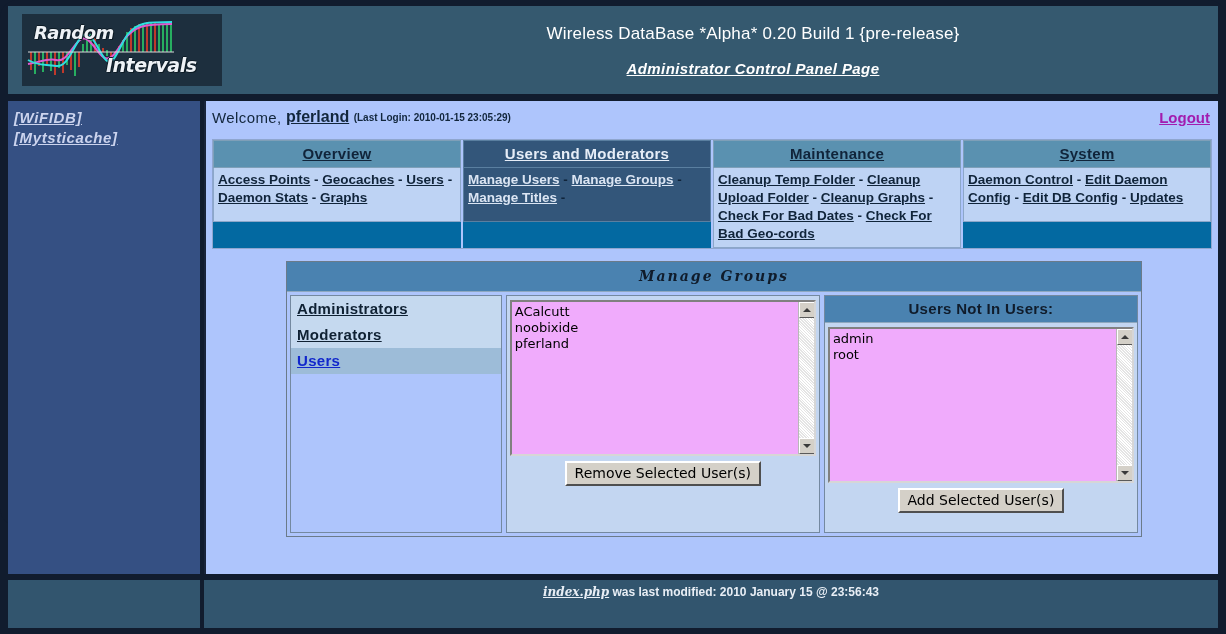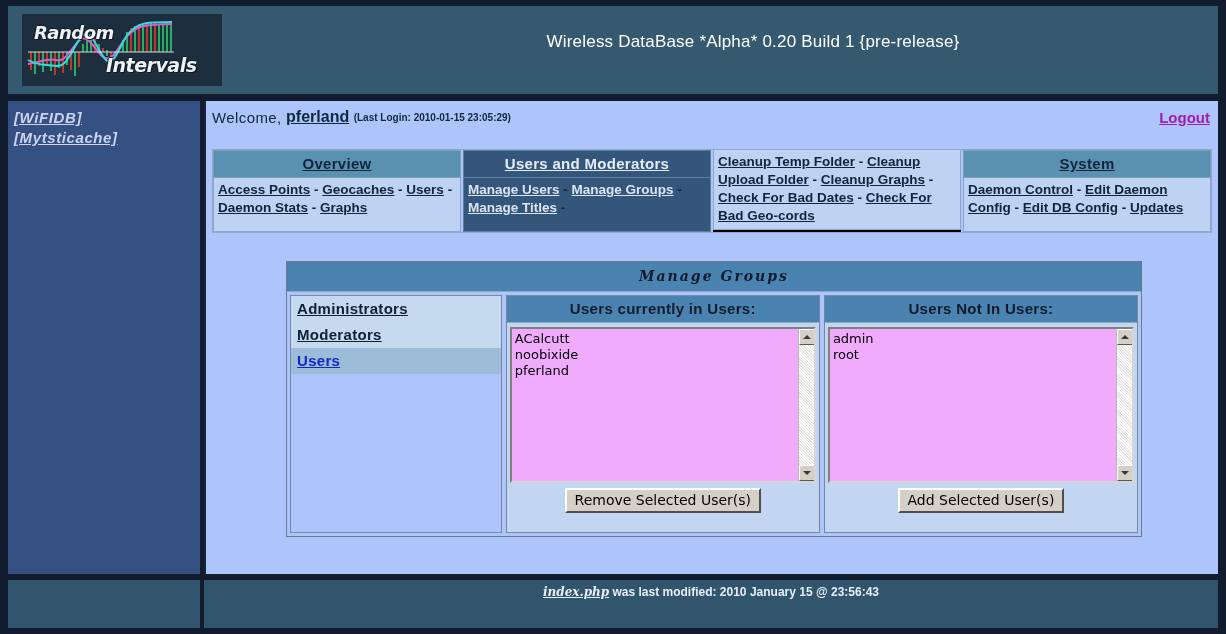--- a/index.html
+++ b/index.html
@@ -139,23 +139,23 @@
     font-size: 15px;
     font-weight: bold;
     text-decoration: underline;
     color: #a21caf;
     cursor: pointer;
   }
 
   
   .tabs {
     display: flex;
-    margin: 16px 6px;
+    margin: 6px 6px;
     border: 1px solid #8fa6cf;
-    background: #000000;
+    background: #0369a1;
   }
   .tab {
     flex: 1;
     border-right: 2px solid #aec5fc;
     display: flex;
     flex-direction: column;
   }
   .tab:last-child { border-right: 0; }
   .tab-head {
     background: #5a91b0;
@@ -399,20 +399,21 @@
           <path d="M6,50 C18,48 26,44 34,46 C44,49 50,32 58,26 C66,20 72,34 80,42 C88,50 94,38 102,26 C112,12 122,10 150,10" fill="none" stroke="#e05ad0" stroke-width="2"></path>
           <path d="M6,46 C16,52 24,50 34,52 C46,54 52,30 60,22 C70,14 76,38 84,46 C92,54 98,30 106,20 C116,8 126,8 150,8" fill="none" stroke="#2ee0e0" stroke-width="2"></path>
           <line x1="6" y1="38" x2="152" y2="38" stroke="#d9d9d9" stroke-width="1"></line>
         </svg>
         <span class="logo-word random">Random</span>
         <span class="logo-word intervals">Intervals</span>
       </div>
     </div>
     <div class="header-text">
       <div class="app-title">Wireless DataBase *Alpha* 0.20 Build 1 {pre-release}</div>
+      <div class="page-subtitle">Administrator Control Panel Page</div>
     </div>
   </div>
 
   <div class="sidebar">
     <a href="#">[WiFIDB]</a>
     <a href="#">[Mytsticache]</a>
   </div>
   <div class="sidebar-footer"></div>
 
   <div class="main">
@@ -436,20 +437,21 @@
       </div>
 
       <div class="tab active">
         <div class="tab-head">Users and Moderators</div>
         <div class="tab-body">
           <a href="#">Manage Users</a><span class="tab-sep"> - </span><a href="#">Manage Groups</a><span class="tab-sep"> - </span><a href="#">Manage Titles</a><span class="tab-sep"> - </span>
         </div>
       </div>
 
       <div class="tab">
+        <div class="tab-head">Maintenance</div>
         <div class="tab-body">
           <a href="#">Cleanup Temp Folder</a><span class="tab-sep"> - </span><a href="#">Cleanup Upload Folder</a><span class="tab-sep"> - </span><a href="#">Cleanup Graphs</a><span class="tab-sep"> - </span><a href="#">Check For Bad Dates</a><span class="tab-sep"> - </span><a href="#">Check For Bad Geo-cords</a>
         </div>
       </div>
 
       <div class="tab">
         <div class="tab-head">System</div>
         <div class="tab-body">
           <a href="#">Daemon Control</a><span class="tab-sep"> - </span><a href="#">Edit Daemon Config</a><span class="tab-sep"> - </span><a href="#">Edit DB Config</a><span class="tab-sep"> - </span><a href="#">Updates</a>
         </div>
@@ -468,21 +470,20 @@
           <div class="group-row light">
             <a href="#">Moderators</a>
           </div>
           <div class="group-row alt selected">
             <a href="#">Users</a>
           </div>
           <div class="groups-spacer"></div>
         </div>
 
         <div class="user-col">
-          <div class="col-head">Users currently in Users:</div>
           <div class="listbox-wrap">
             <div class="listbox">
               <div class="listbox-items">
                 <div class="listbox-item">ACalcutt</div>
                 <div class="listbox-item">noobixide</div>
                 <div class="listbox-item">pferland</div>
               </div>
               <div class="scrollbar">
                 <div class="sb-btn up">
                     <span class="arrow-up"></span>

